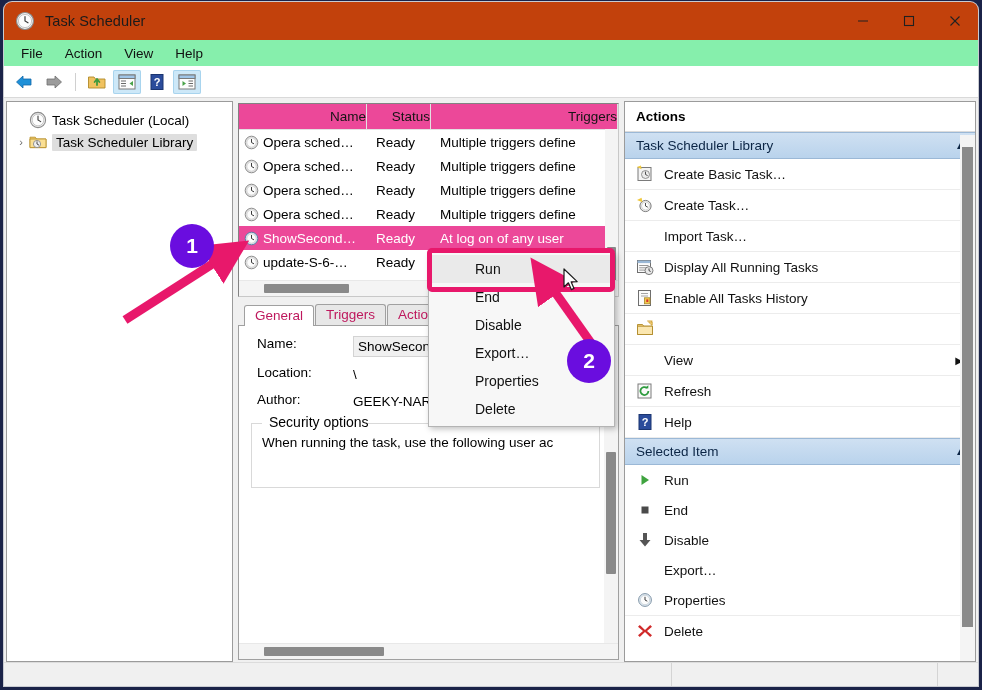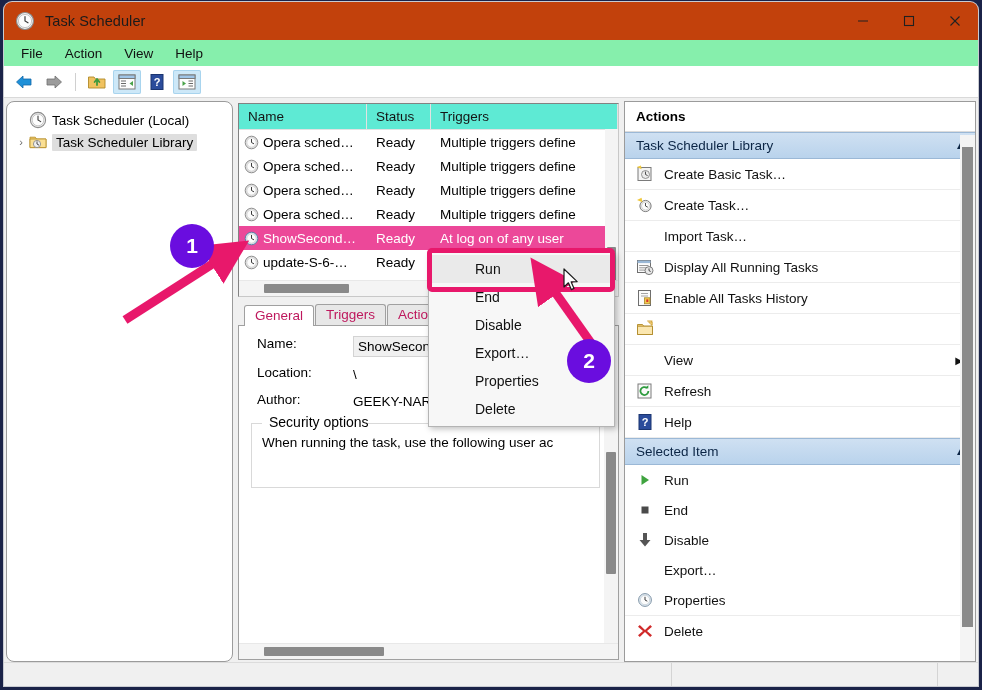--- a/index.html
+++ b/index.html
@@ -133,21 +133,20 @@
     border: 1px solid #9b9b9b;
     position: relative;
     overflow: hidden;
   }
 
   
   #tree-pane {
     width: 225px;
     flex: 0 0 auto;
     padding: 7px 0 12px 0;
-    border-radius: 8px;
   }
   .tree-row {
     display: flex;
     align-items: center;
     height: 22px;
     padding-left: 6px;
     font-size: 13.5px;
     white-space: nowrap;
   }
   .tree-row .twisty {
@@ -188,23 +187,24 @@
 
   
   #task-list {
     height: 192px;
     flex: 0 0 auto;
     margin: 2px 2px 0 2px;
   }
   .lv-header {
     display: flex;
     height: 25px;
-    background: #5eead4;
+    background: #ec4899;
     border-bottom: 1px solid #e2e2e2;
     align-items: center;
+    text-align: right;
   }
   .lv-header .col {
     font-size: 13.5px;
     padding-left: 9px;
     height: 25px;
     line-height: 25px;
     border-right: 1px solid #e2e2e2;
     box-sizing: border-box;
     overflow: hidden;
     white-space: nowrap;

